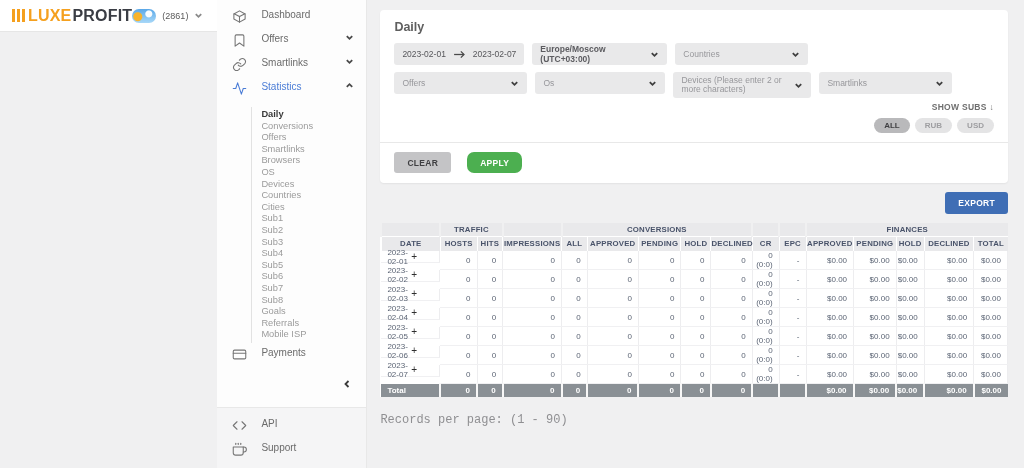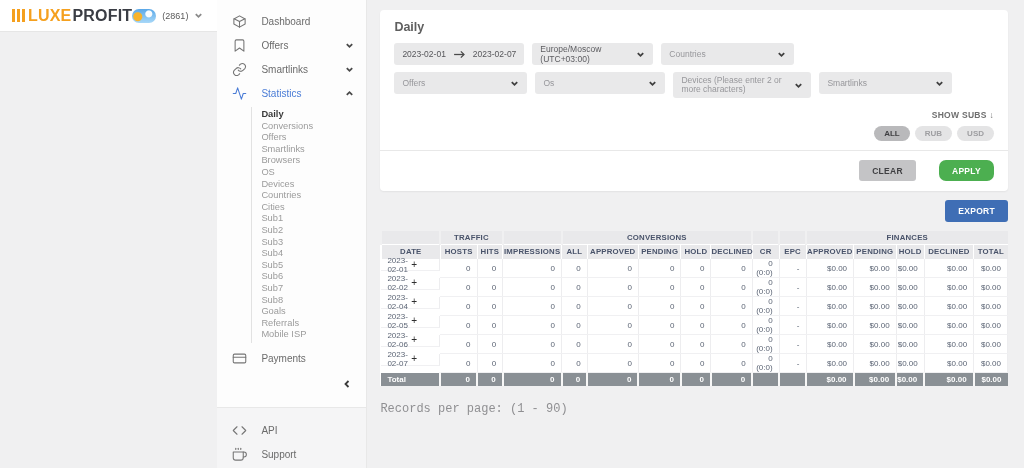--- a/index.html
+++ b/index.html
@@ -21,21 +21,21 @@
                 linear-gradient(#5aa8e8, #a8d8f8); }
   .account-count { font-size:9px; color:#5a5a5a; }
   .chev { width:9px; height:9px; stroke:#8a8a8a; fill:none; stroke-width:2; }
 
   
   .body { flex:1; display:flex; min-height:0; }
   .sidebar { width:150px; background:#fdfdfd; border-right:1px solid #e8e8e8; display:flex; flex-direction:column; flex:0 0 auto; }
   .main { flex:1; background:#f0f0f1; padding:10px 16px 0 13px; overflow:hidden; }
 
   
-  .nav-item { display:flex; align-items:center; height:24px; padding:0 12px 0 15px; cursor:pointer; color:#6b6b6b; }
+  .nav-item { display:flex; align-items:flex-start; height:24px; padding:0 12px 0 15px; cursor:pointer; color:#6b6b6b; }
   .nav-item:first-child { margin-top:9px; }
   .nav-item .nav-ic { width:15px; height:15px; stroke:#757575; fill:none; stroke-width:1.7; stroke-linecap:round; stroke-linejoin:round; flex:0 0 auto; }
   .nav-item .nav-label { font-size:10px; margin-left:14px; flex:1; }
   .nav-item .nav-chev { width:9px; height:9px; stroke:#4a4a4a; fill:none; stroke-width:2; }
   .nav-item.active { color:#4A7CD6; }
   .nav-item.active .nav-ic { stroke:#4A7CD6; }
   .submenu { margin:2px 0 4px 34px; border-left:1px solid #e2e2e2; padding:2px 0 2px 9px; }
   .subitem { font-size:9.3px; line-height:11.6px; color:#9b9b9b; cursor:pointer; }
   .subitem.active { color:#3a3a3a; font-weight:bold; }
   .collapse-row { display:flex; justify-content:flex-end; padding:8px 14px 0 0; }
@@ -50,30 +50,30 @@
   .frow { display:flex; gap:8px; align-items:flex-start; }
   .frow + .frow { margin-top:7px; }
   .chip { background:#e9e9ea; border-radius:3px; height:22px; display:flex; align-items:center; padding:0 8px; cursor:pointer; }
   .date-chip { gap:7px; }
   .date-val { font-size:8.5px; color:#56565a; }
   .arrow-ic { width:13px; height:9px; stroke:#4a4a4a; fill:none; stroke-width:1.4; }
   .select { justify-content:space-between; }
   .select .ph { font-size:8.5px; color:#97979b; padding-right:8px; }
   .select .val { font-size:8.5px; color:#5c5c60; padding-right:8px; }
   .select .sel-chev { width:9px; height:9px; stroke:#3f3f3f; fill:none; stroke-width:2; flex:0 0 auto; }
-  .w-tz { width:121px; } .w-countries { width:133px; } .w-offers { width:133px; }
+  .w-tz { width:135px;font-weight:bold; } .w-countries { width:133px; } .w-offers { width:133px; }
   .w-os { width:130px; } .w-devices { width:138px; height:26px; } .w-smart { width:133px; }
   .w-devices .ph { line-height:9.5px; padding:3px 6px 3px 0; }
-  .subs-row { display:flex; justify-content:flex-end; margin-top:12px;align-items:center; }
+  .subs-row { display:flex; justify-content:flex-end; margin-top:4px;align-items:center; }
   .show-subs { font-size:8.5px; color:#6f6f6f; font-weight:bold; letter-spacing:.3px; cursor:pointer; }
   .pill-row { display:flex; justify-content:flex-end; gap:5px; margin-top:6px; }
   .pill { height:15px; border-radius:8px; padding:0 10px; font-size:8px; font-weight:bold; display:flex; align-items:center; cursor:pointer; background:#e4e4e5; color:#9e9ea1; border:none; }
   .pill.selected { background:#b9b9bb; color:#3f3f42; }
   .card-divider { border-top:1px solid #e8e8e8; margin:9px -14px 0 -14px; }
-  .actions-row { display:flex; justify-content:flex-end; gap:23px; padding:9px 0 10px 0; }
+  .actions-row { display:flex; gap:16px; padding:9px 0 10px 0; }
   .btn { border:none; border-radius:3px; height:21px; padding:0 13px; font-size:8.5px; font-weight:bold; cursor:pointer; font-family:"Liberation Sans", sans-serif; letter-spacing:.3px; }
   .btn-clear { background:#c4c4c6; color:#3f3f42; }
   .btn-apply { background:#4CAF50; color:#fff;border-radius:7px; }
   .export-row { display:flex; justify-content:flex-end; margin-top:9px; }
   .btn-export { background:#3F6EB5; color:#fff; height:22px; }
 
   
   table.stats { width:100%; border-collapse:collapse; margin-top:9px; table-layout:fixed; background:#fff; }
   .stats th { background:#e9e9eb; color:#49536A; font-size:7.8px; font-weight:bold; letter-spacing:.2px; }
   .stats thead tr.groups th { height:13px; border-left:2px solid #f0f0f1; border-bottom:1px solid #fff; }
@@ -382,20 +382,41 @@
               <td class="num">0 (0:0)</td>
               <td class="num">-</td>
               <td class="num">$0.00</td>
               <td class="num">$0.00</td>
               <td class="num">$0.00</td>
               <td class="num">$0.00</td>
               <td class="num">$0.00</td>
             </tr>
             <tr>
               <td class="date-cell">
+                <span>2023-02-03</span>
+                <span class="plus">+</span>
+              </td>
+              <td class="num">0</td>
+              <td class="num">0</td>
+              <td class="num">0</td>
+              <td class="num">0</td>
+              <td class="num">0</td>
+              <td class="num">0</td>
+              <td class="num">0</td>
+              <td class="num">0</td>
+              <td class="num">0 (0:0)</td>
+              <td class="num">-</td>
+              <td class="num">$0.00</td>
+              <td class="num">$0.00</td>
+              <td class="num">$0.00</td>
+              <td class="num">$0.00</td>
+              <td class="num">$0.00</td>
+            </tr>
+            <tr>
+              <td class="date-cell">
                 <span>2023-02-04</span>
                 <span class="plus">+</span>
               </td>
               <td class="num">0</td>
               <td class="num">0</td>
               <td class="num">0</td>
               <td class="num">0</td>
               <td class="num">0</td>
               <td class="num">0</td>
               <td class="num">0</td>

